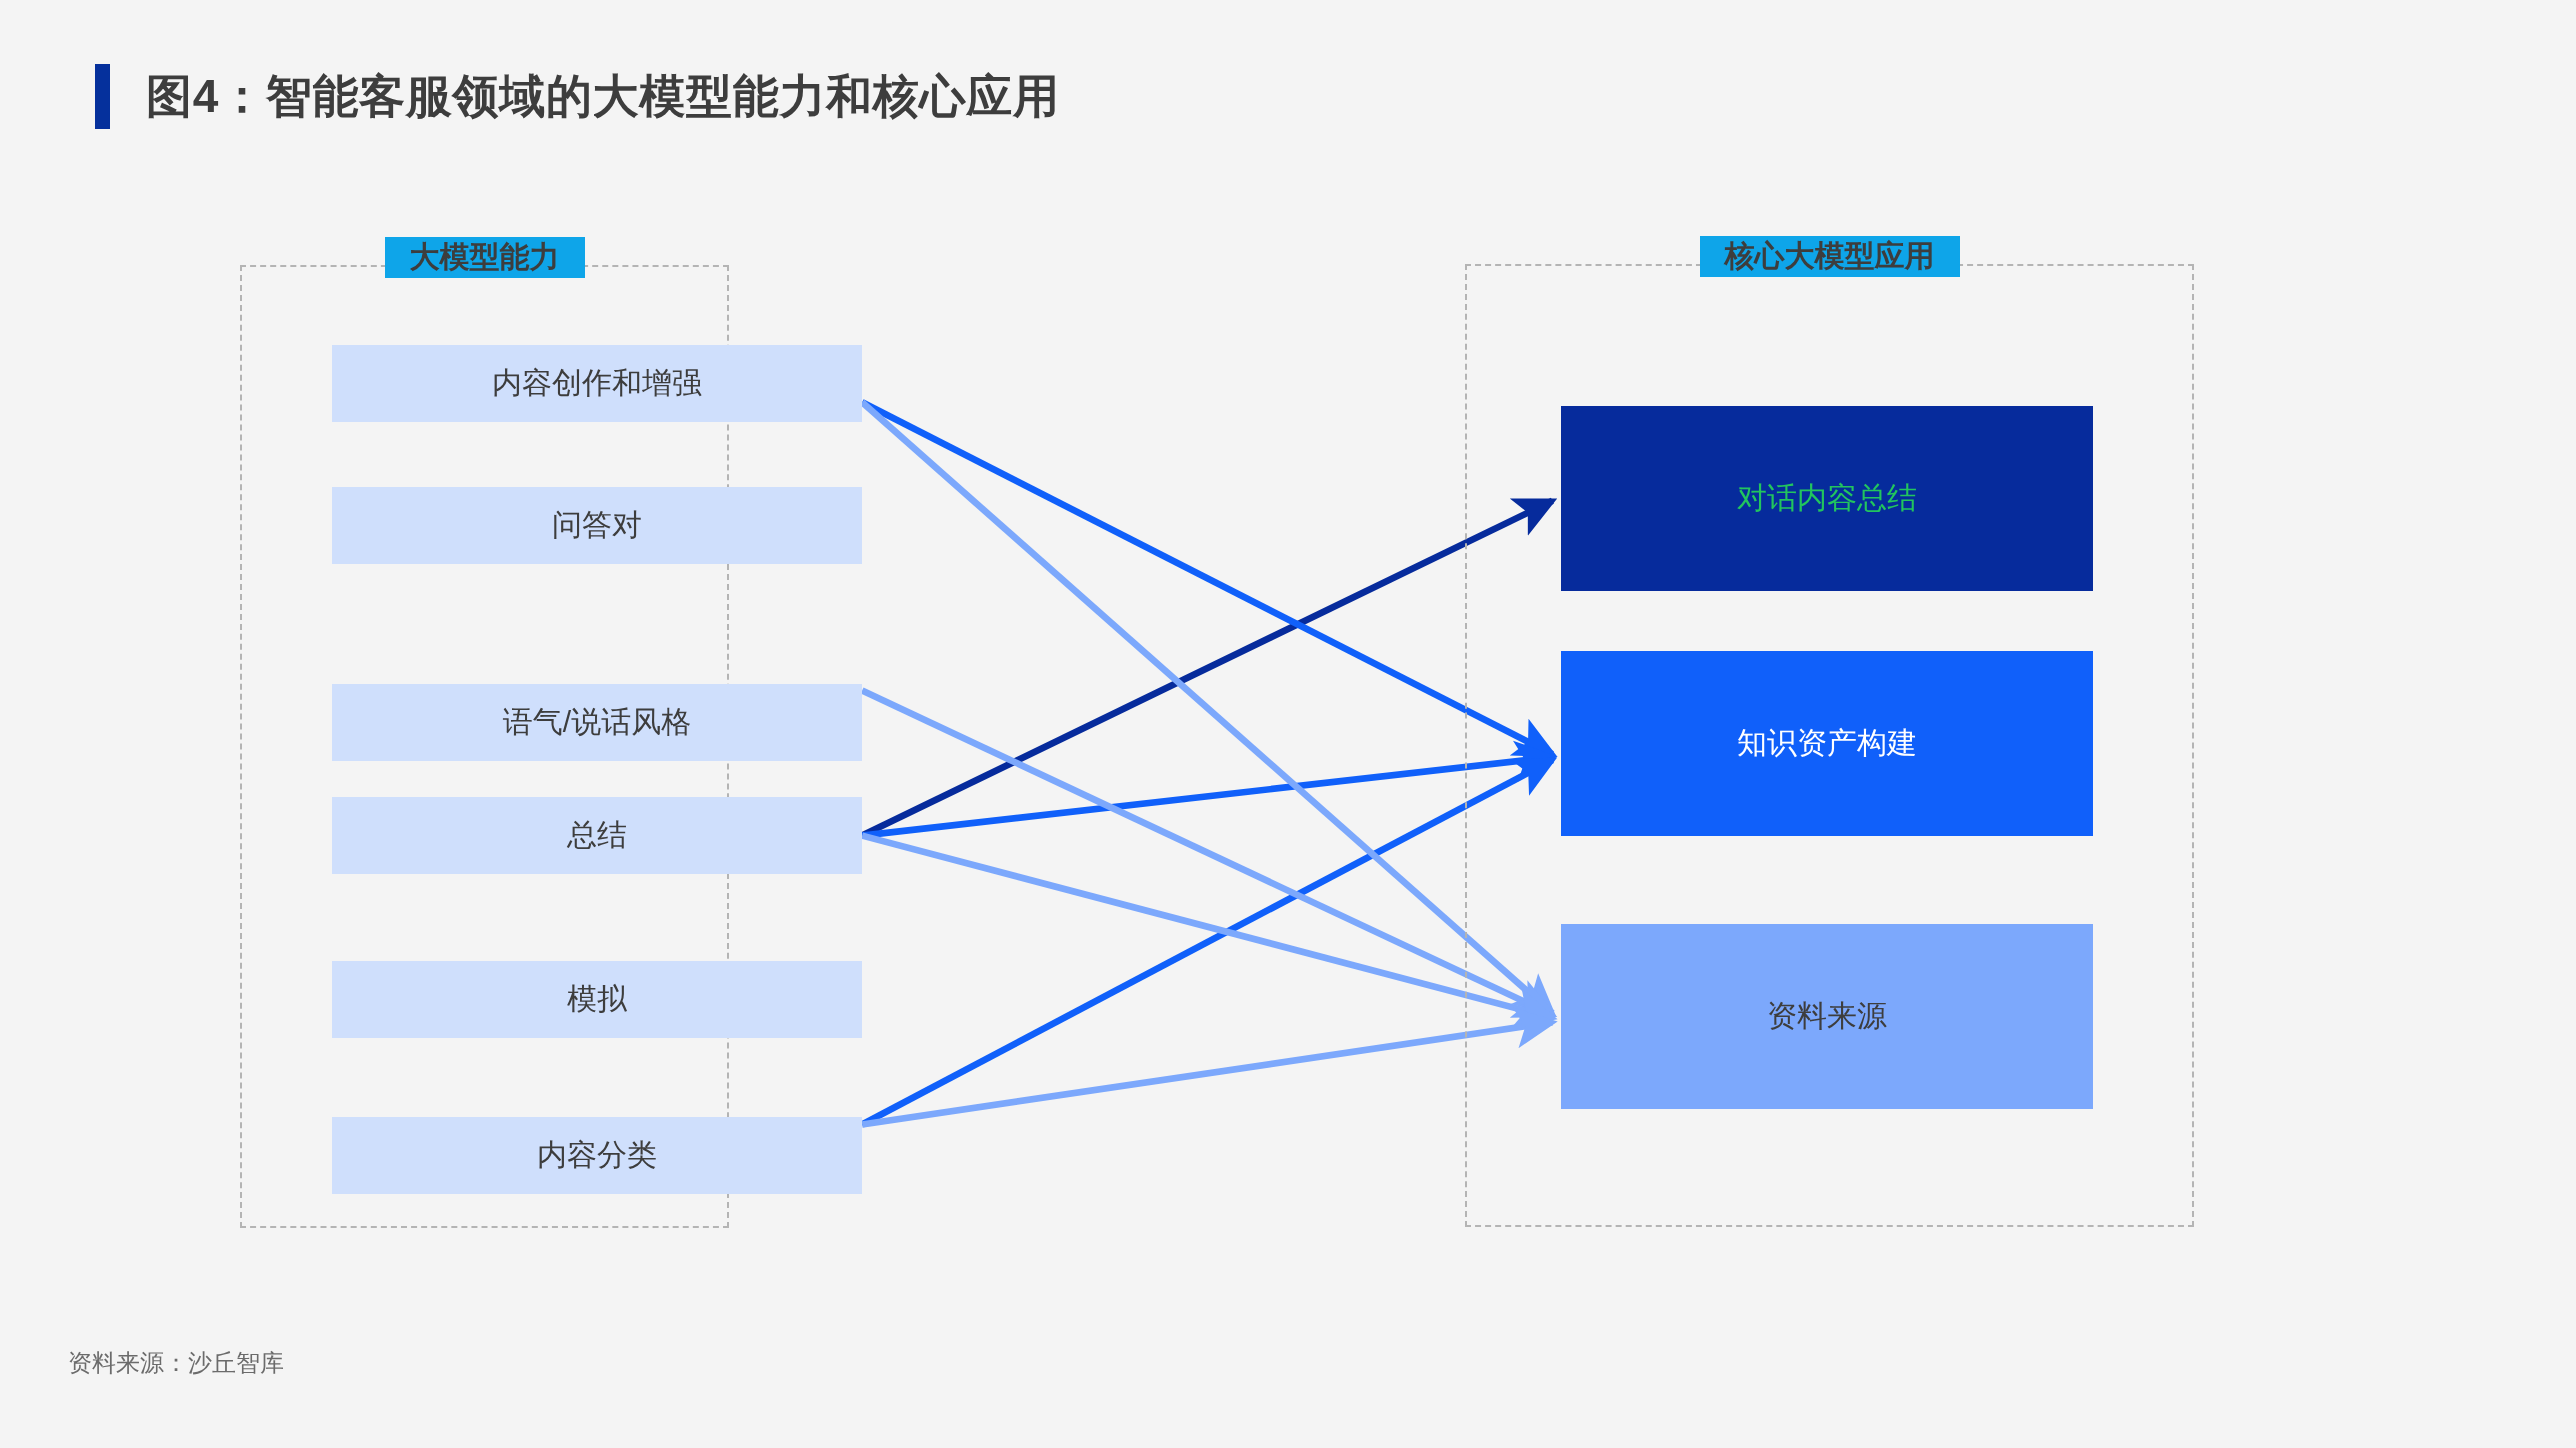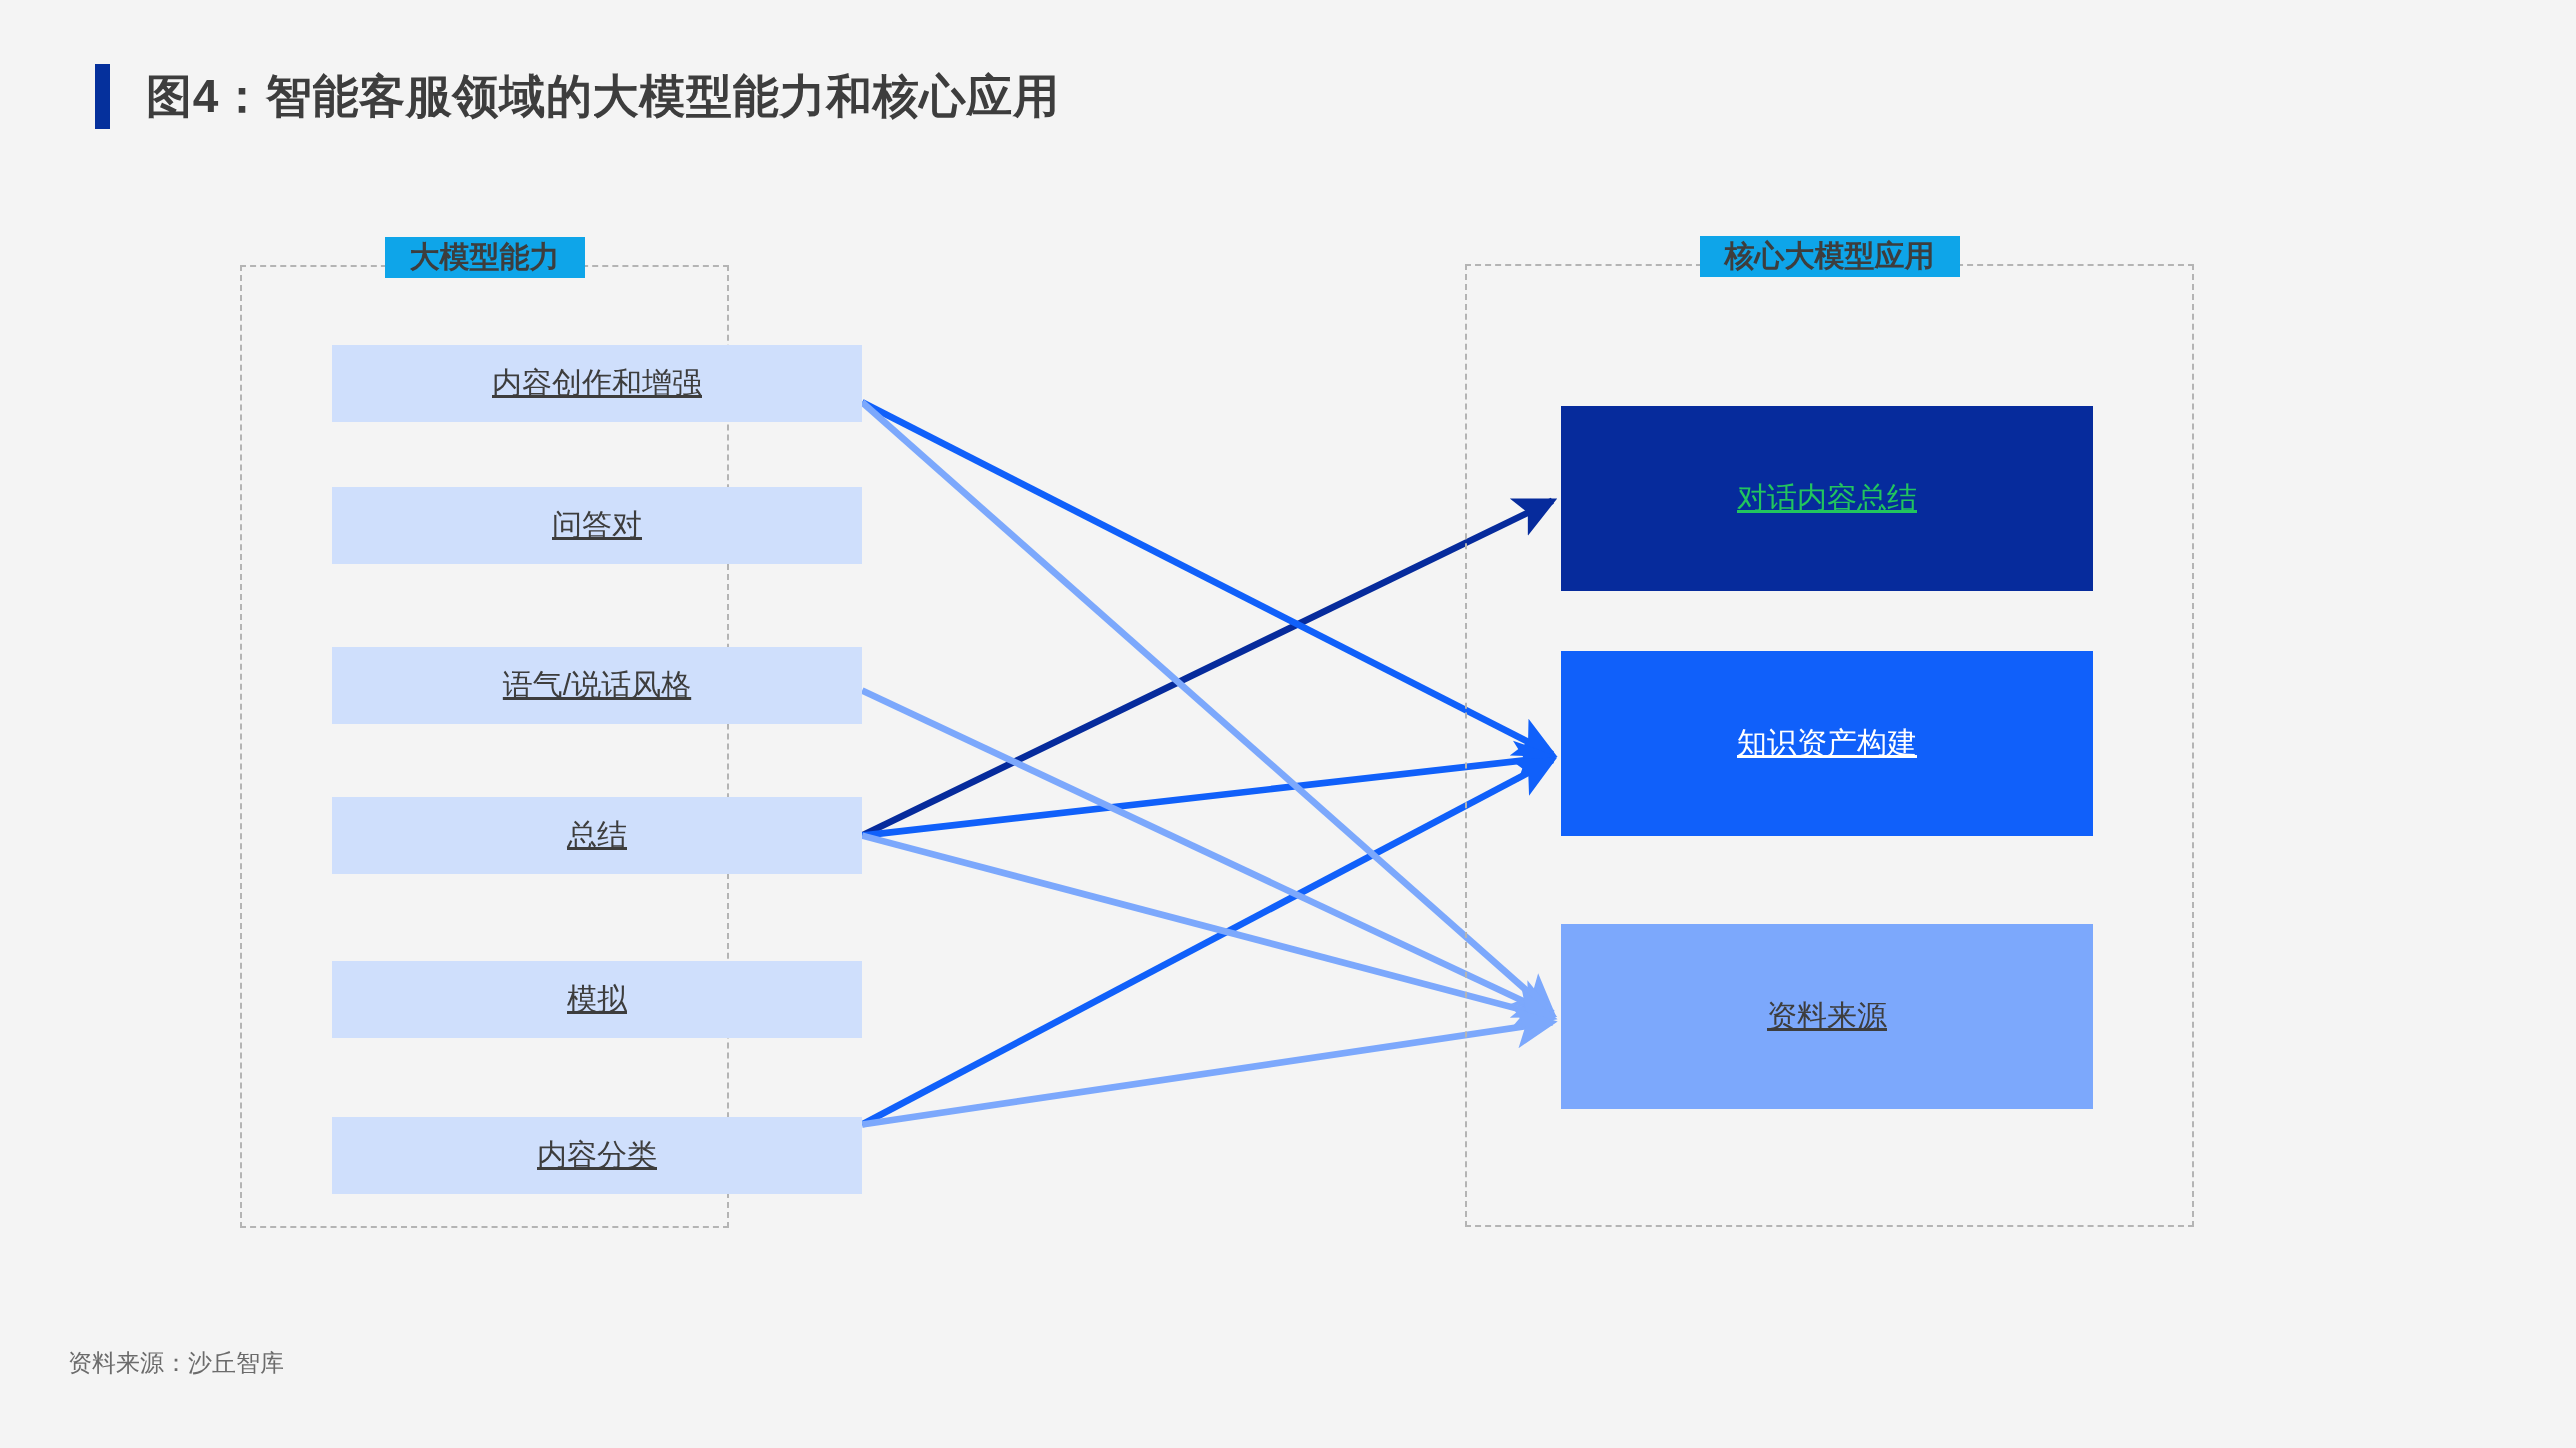--- a/index.html
+++ b/index.html
@@ -62,37 +62,36 @@
 
   
   .node {
     position: absolute;
     display: flex;
     align-items: center;
     justify-content: center;
     font-size: 30px;
     box-sizing: border-box;
     text-align: center;
-    text-decoration: underline;
   }
   .node-left {
     left: 332px;
     width: 530px;
     height: 77px;
     background: #cfdffc;
     color: #3d3d3d;
   }
   .node-right {
     left: 1561px;
     width: 532px;
     height: 185px;
   }
   .cap-1 { top: 345px; }
   .cap-2 { top: 487px; }
-  .cap-3 { top: 647px; }
+  .cap-3 { top: 684px; }
   .cap-4 { top: 797px; }
   .cap-5 { top: 941px; margin-top: 20px; }
   .cap-6 { top: 1117px; }
 
   .app-1 { top: 406px;  background: #062b9c; color: #22c55e; }
   .app-2 { top: 651px;  background: #1060fa; color: #ffffff; }
   .app-3 { top: 924px; background: #7ca8fc; color: #3d3d3d; }
 
   
   #arrow-layer {

